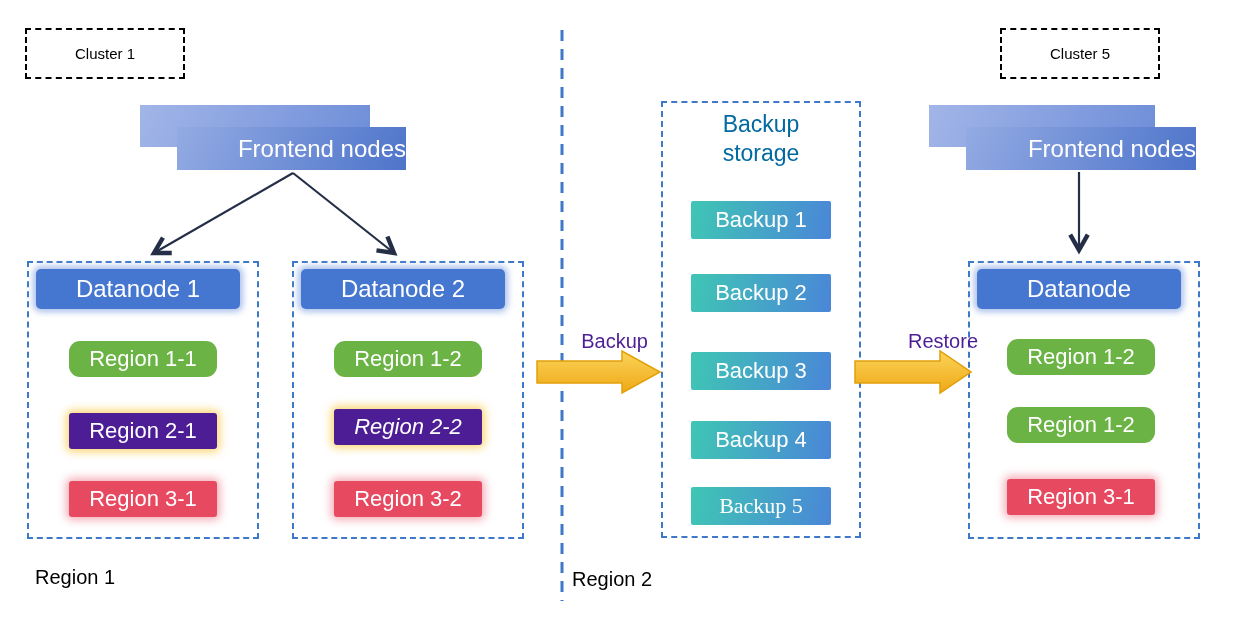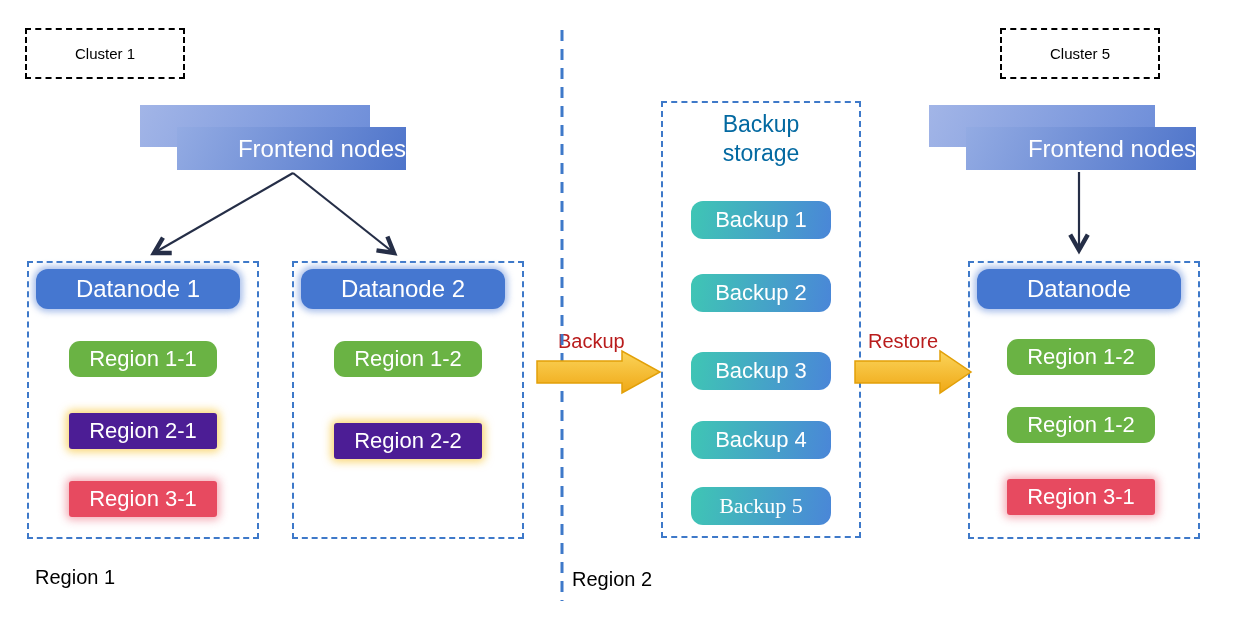--- a/index.html
+++ b/index.html
@@ -24,21 +24,21 @@
     display:flex;align-items:center;justify-content:flex-end;
     color:#fff;font-size:24px;
   }
   
   .dn{
     position:absolute;width:228px;height:274px;
     border:2.5px dashed #3e79c9;background:transparent;
   }
   .dn-header{
     position:absolute;left:7px;top:6px;right:17px;height:40px;
-    background:#4577d0;border-radius:12px;
+    background:#4577d0;border-radius:5px;
     box-shadow:0 0 6px 3px rgba(150,177,230,0.8);
     display:flex;align-items:center;justify-content:center;
     color:#fff;font-size:24px;
   }
   .region{
     position:absolute;left:40px;width:148px;height:36px;border-radius:3px;
     display:flex;align-items:center;justify-content:center;
     color:#fff;font-size:22px;white-space:nowrap;
   }
   .region.green{background:#6ab344;border-radius:11px;}
@@ -47,27 +47,27 @@
   
   .bs{
     position:absolute;left:661px;top:101px;width:196px;height:433px;
     border:2.5px dashed #3e79c9;
   }
   .bs-title{
     position:absolute;top:7px;left:0;right:0;margin:0 auto;width:130px;
     text-align:center;font-size:23px;line-height:1.25;color:#0369a1;
   }
   .backup-item{
-    position:absolute;left:28px;width:140px;height:38px;border-radius:12px;
+    position:absolute;left:28px;width:140px;height:38px;border-radius:2px;
     background:linear-gradient(100deg,#3fc6b4 0%,#4a86d8 100%);
     display:flex;align-items:center;justify-content:center;
     color:#fff;font-size:22px;
   }
   
-  .flow-label{position:absolute;font-size:20px;text-align:left;color:#b91c1c;}
+  .flow-label{position:absolute;font-size:20px;text-align:right;color:#4c1d95;}
   .footer-label{position:absolute;font-size:20px;color:#000;}
   svg.overlay{position:absolute;left:0;top:0;pointer-events:none;}
 </style>
 </head>
 <body>
 
 <div class="stage">
 
   <div class="cluster-box" style="left:25px;top:28px;">
     <span>Cluster 1</span>
@@ -90,21 +90,22 @@
   <div class="dn" style="left:27px;top:261px;">
     <div class="dn-header">Datanode 1</div>
     <div class="region green" style="top:78px;">Region 1-1</div>
     <div class="region yellow" style="top:150px;">Region 2-1</div>
     <div class="region red" style="top:218px;">Region 3-1</div>
   </div>
 
   <div class="dn" style="left:292px;top:261px;">
     <div class="dn-header">Datanode 2</div>
     <div class="region green" style="top:78px;">Region 1-2</div>
-    <div class="region yellow" style="top:160px;">Region 2-2</div>
+    <div class="region yellow" style="top:146px;font-style:italic;">Region 2-2</div>
+    <div class="region red" style="top:218px;">Region 3-2</div>
   </div>
 
   <div class="bs">
     <div class="bs-title">Backup storage</div>
     <div class="backup-item" style="top:98px;">Backup 1</div>
     <div class="backup-item" style="top:171px;">Backup 2</div>
     <div class="backup-item" style="top:249px;">Backup 3</div>
     <div class="backup-item" style="top:318px;">Backup 4</div>
     <div class="backup-item" style="top:384px;font-family:Liberation Serif, serif;">Backup 5</div>
   </div>

